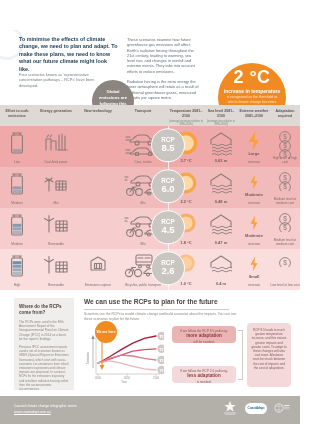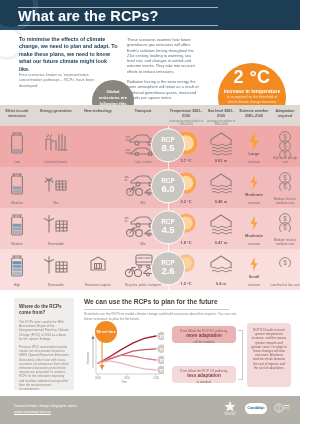--- a/index.html
+++ b/index.html
@@ -152,26 +152,20 @@
     width:22px; height:11px; border-radius:6px; background:#fff;
     display:flex; align-items:center; justify-content:center;
     font-size:3px; font-weight:bold; color:#1c6a8e;
   }
 </style>
 </head>
 <body>
 
 <div class="page">
 
-  <div class="header">
-    <div class="header-ring"></div>
-    <div class="header-rule-top"></div>
-    <div class="header-rule-bot"></div>
-    <div class="header-title">What are the RCPs?</div>
-  </div>
 
   <div class="intro">
     <div class="intro-watermark"></div>
     <div class="lead">To minimise the effects of climate change, we need to plan and adapt. To make these plans, we need to know what our future climate might look like.</div>
     <div class="lead-sub">Four scenarios known as 'representative concentration pathways – RCPs' have been developed.</div>
     <div class="col2">
       <p>These scenarios examine how future greenhouse gas emissions will affect Earth's radiative forcing throughout the 21st century, leading to warming, sea level rise, and changes in rainfall and extreme events. They take into account efforts to reduce emissions.</p>
       <p>Radiative forcing is the extra energy the lower atmosphere will retain as a result of additional greenhouse gases, measured in watts per square metre.</p>
     </div>
     <div class="bubble-global">Global emissions are following this RCP</div>

